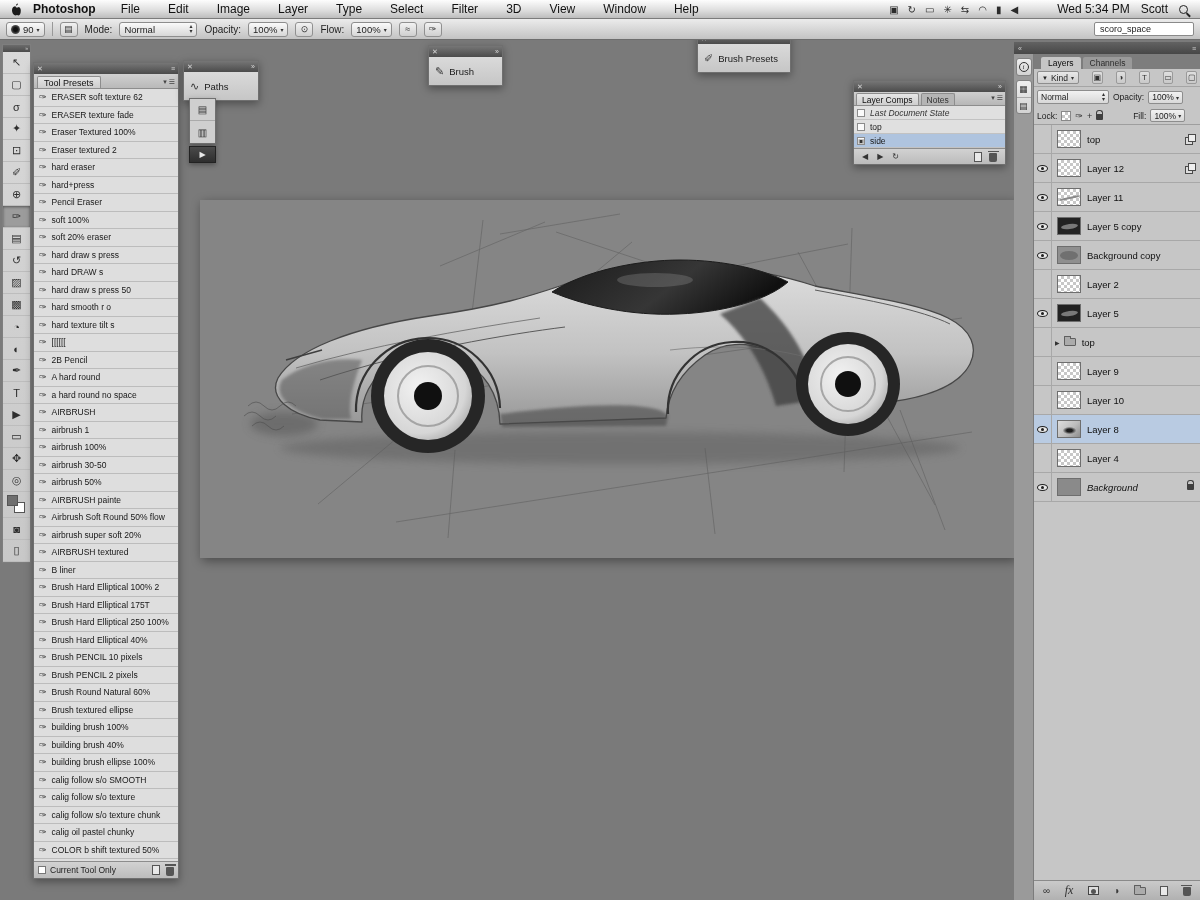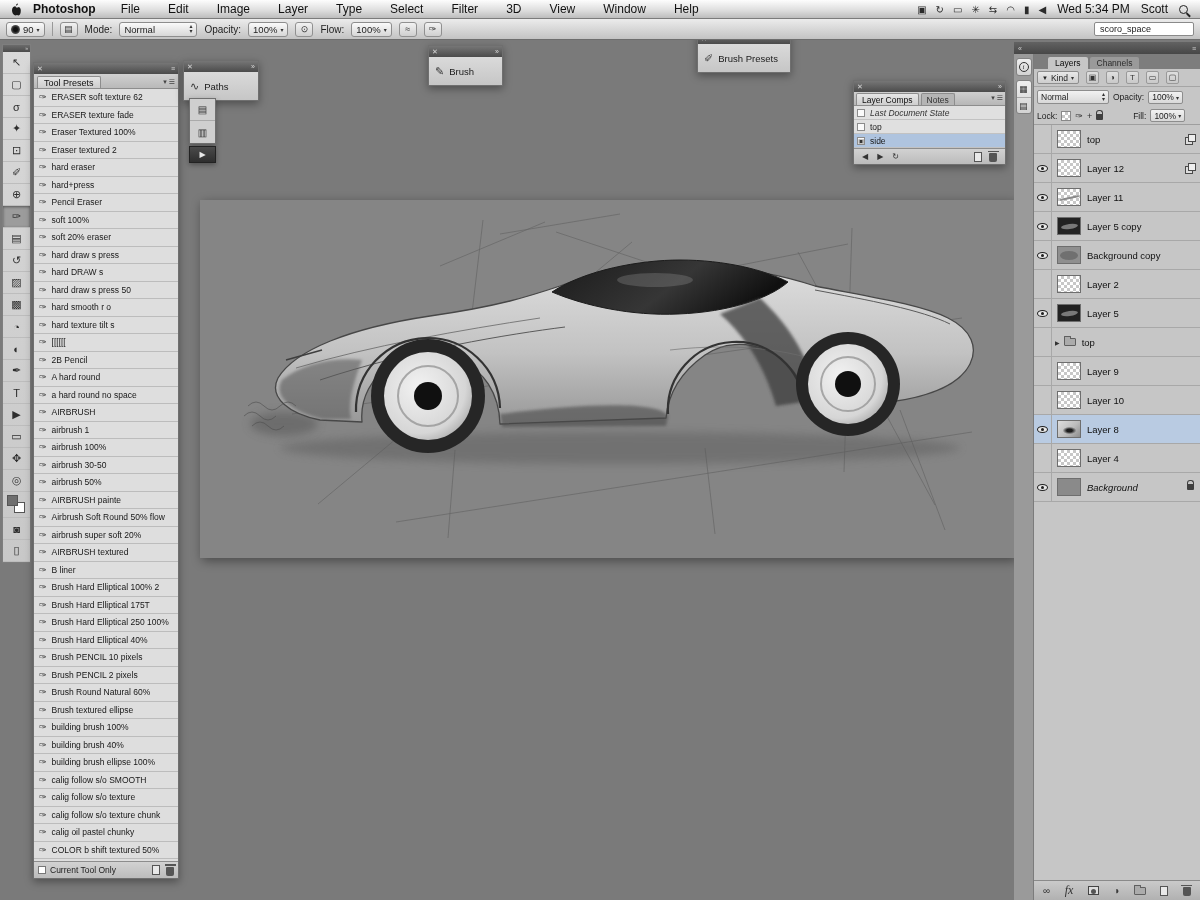--- a/index.html
+++ b/index.html
@@ -9,21 +9,21 @@
   
   .menubar { position:absolute; left:0; top:0; width:1200px; height:19px;
     background:linear-gradient(#fdfdfd,#dcdcdc 60%,#bdbdbd); border-bottom:1px solid #7c7c7c;
     display:flex; align-items:center; font-size:12px; color:#111; z-index:50; }
   .apple { margin:0 12px 0 10px; display:flex; align-items:center; }
   .appname { font-weight:bold; margin-right:14px; }
   .menu-items { display:flex; gap:17px; }
   .menu-item { cursor:default;padding-left:11px; }
   .mb-right { margin-left:auto; display:flex; align-items:center; gap:11px; padding-right:8px; }
   .status-icon { font-size:10px; color:#2b2b2b; }
-  .clock { font-size:12px; }
+  .clock { font-size:12px;margin-left:28px; }
   .user { font-size:12px; }
   .spotlight { width:9px; height:9px; border:1.5px solid #222; border-radius:50%; position:relative; margin-right:4px; }
   .spotlight::after { content:""; position:absolute; width:5px; height:1.5px; background:#222; transform:rotate(45deg); left:6px; top:8px; }
 
   
   .optionsbar { position:absolute; left:0; top:19px; width:1200px; height:21px;
     background:linear-gradient(#ececec,#c3c3c3); border-bottom:1px solid #6d6d6d;
     display:flex; align-items:center; font-size:10px; gap:7px; padding:0 6px; z-index:49; }
   .ob-chip { display:flex; align-items:center; gap:3px; background:linear-gradient(#fafafa,#d7d7d7);
     border:1px solid #8d8d8d; border-radius:3px; height:15px; padding:0 4px; font-size:9.5px; }
@@ -131,24 +131,24 @@
   .dock-topbar { height:12px; background:linear-gradient(#626262,#474747); color:#cfcfcf; font-size:7px;
     display:flex; align-items:center; padding:0 4px; justify-content:space-between; }
   .collapsed-strip { position:absolute; left:0; top:12px; width:20px; bottom:0; background:#9a9a9a; border-right:1px solid #7b7b7b; }
   .strip-btn { width:16px; margin:4px auto 0; background:linear-gradient(#efefef,#d2d2d2); border:1px solid #828282;
     border-radius:3px; display:flex; flex-direction:column; align-items:center; }
   .strip-ic { height:16px; display:flex; align-items:center; justify-content:center; font-size:9px; color:#333; width:100%; }
   .strip-ic + .strip-ic { border-top:1px solid #aaa; }
   .info-circle { width:10px; height:10px; border:1px solid #333; border-radius:50%; font-size:7px; line-height:9px; text-align:center; color:#333; font-family:"Liberation Serif", serif; font-style:italic; }
 
   .layers-panel { position:absolute; left:20px; top:12px; width:166px; bottom:0; background:#c6c6c6; }
-  .lp-tabs { height:15px; background:#7d7d7d; display:flex; align-items:flex-end; padding:2px 14px 0; gap:2px; }
+  .lp-tabs { height:15px; background:#7d7d7d; display:flex; align-items:flex-end; padding:2px 7px 0; gap:2px; }
   .lp-tab { font-size:8.5px; padding:1px 7px 1px; border-radius:2px 2px 0 0; background:#9a9a9a; color:#2c2c2c; }
   .lp-tab.active { background:#c6c6c6; color:#0a0a0a; }
-  .lp-filter { height:18px; display:flex; align-items:center; gap:7px; padding:0 3px; border-bottom:1px solid #a5a5a5; }
+  .lp-filter { height:18px; display:flex; align-items:center; gap:13px; padding:0 3px; border-bottom:1px solid #a5a5a5;justify-content:center; }
   .kind-chip { display:flex; align-items:center; gap:3px; background:linear-gradient(#e8e8e8,#cdcdcd); border:1px solid #8d8d8d;
     border-radius:2px; height:13px; padding:0 4px; font-size:8.5px; }
   .filter-ic { width:13px; height:13px; border:1px solid #9a9a9a; border-radius:2px; background:linear-gradient(#dfdfdf,#c9c9c9);
     font-size:8px; color:#333; display:flex; align-items:center; justify-content:center; }
   .lp-blend { height:20px; display:flex; align-items:center; gap:4px; padding:0 3px; }
   .lp-select { display:flex; align-items:center; justify-content:space-between; width:72px; height:14px;
     background:linear-gradient(#f2f2f2,#d8d8d8); border:1px solid #8d8d8d; border-radius:2px; font-size:8.5px; padding:0 3px; }
   .lp-small-label { font-size:8.5px; color:#1c1c1c; }
   .val-chip { display:flex; align-items:center; gap:2px; background:linear-gradient(#f2f2f2,#d8d8d8); border:1px solid #8d8d8d;
     border-radius:2px; height:13px; padding:0 3px; font-size:8.5px; }

